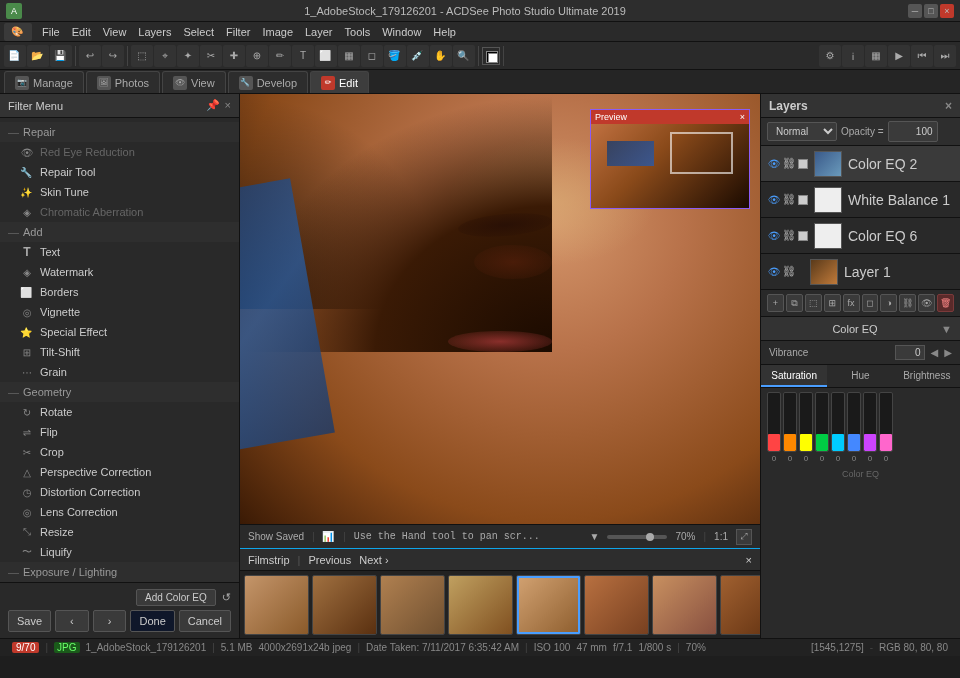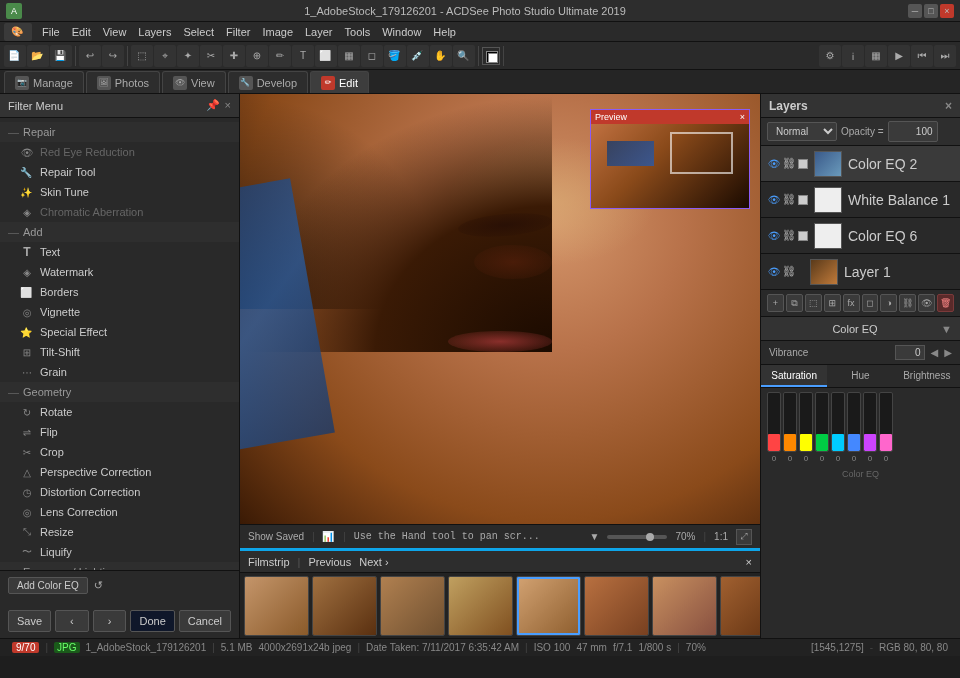--- a/index.html
+++ b/index.html
@@ -43,41 +43,41 @@
     #filter-scroll::-webkit-scrollbar-thumb { background: #555; border-radius: 3px; }
 
     .section-header { display: flex; align-items: center; padding: 4px 8px; color: #999; font-size: 11px; background: #2e2e2e; cursor: pointer; }
     .section-header .dash { color: #666; margin-right: 4px; }
     .filter-item { display: flex; align-items: center; padding: 3px 8px 3px 20px; cursor: pointer; color: #ccc; font-size: 11px; }
     .filter-item .fi-icon { width: 14px; height: 14px; margin-right: 6px; display: flex; align-items: center; justify-content: center; font-size: 10px; color: #888; }
     .filter-item.disabled { color: #666; }
 
     
     #left-bottom { border-top: 1px solid #111; padding: 6px 8px; }
-    .color-eq-row { display: flex; align-items: center; margin-bottom: 16px; }
+    .color-eq-row { display: flex; align-items: center; margin-bottom: 4px; justify-content: flex-end; }
     .add-btn { background: #3a3a3a; border: 1px solid #555; color: #ccc; padding: 2px 8px; font-size: 10px; cursor: pointer; border-radius: 2px; }
     .action-row { display: flex; gap: 4px; }
     .action-btn { flex: 1; background: #3a3a3a; border: 1px solid #555; color: #ccc; padding: 4px 8px; font-size: 11px; cursor: pointer; text-align: center; border-radius: 2px; }
     .action-btn.primary { background: #0f172a; }
 
     
     #canvas-area { flex: 1; background: #1a1a1a; display: flex; flex-direction: column; position: relative; overflow: hidden; }
     #canvas-bg { flex: 1; position: relative; overflow: hidden; }
 
     
     #photo-sim { width: 100%; height: 100%; position: relative; background: #2a1a0a; overflow: hidden; }
     .photo-layer { position: absolute; inset: 0; }
 
     
     #canvas-bottom { height: 24px; background: #2a2a2a; display: flex; align-items: center; padding: 0 8px; border-top: 1px solid #111; gap: 8px; font-size: 10px; color: #aaa; }
     .zoom-slider { width: 60px; height: 4px; background: #555; border-radius: 2px; position: relative; }
     .zoom-thumb { width: 8px; height: 8px; background: #aaa; border-radius: 50%; position: absolute; top: -2px; left: 65%; }
 
     
-    #filmstrip { height: 90px; background: #222; border-top: 3px solid #0ea5e9; display: flex; flex-direction: column; }
+    #filmstrip { height: 90px; background: #222; border-top: 1px solid #0ea5e9; display: flex; flex-direction: column; }
     #filmstrip-header { height: 22px; background: #2d2d2d; display: flex; align-items: center; padding: 0 8px; gap: 8px; font-size: 11px; color: #ccc; border-bottom: 1px solid #111; }
     #filmstrip-header .sep { color: #555; }
     #filmstrip-scroll { flex: 1; display: flex; align-items: center; padding: 2px 4px; gap: 3px; overflow: hidden; }
     .thumb { width: 65px; height: 60px; background: #333; border: 1px solid #444; border-radius: 2px; flex-shrink: 0; display: flex; align-items: center; justify-content: center; overflow: hidden; cursor: pointer; }
     .thumb-img { width: 100%; height: 100%; }
 
     
     #right-panel { width: 200px; background: #292929; border-left: 1px solid #111; display: flex; flex-direction: column; }
     #layers-header { background: #333; height: 24px; display: flex; align-items: center; padding: 0 8px; font-size: 12px; font-weight: bold; color: #ccc; border-bottom: 1px solid #111; }
     #layers-header .title { flex: 1; }

